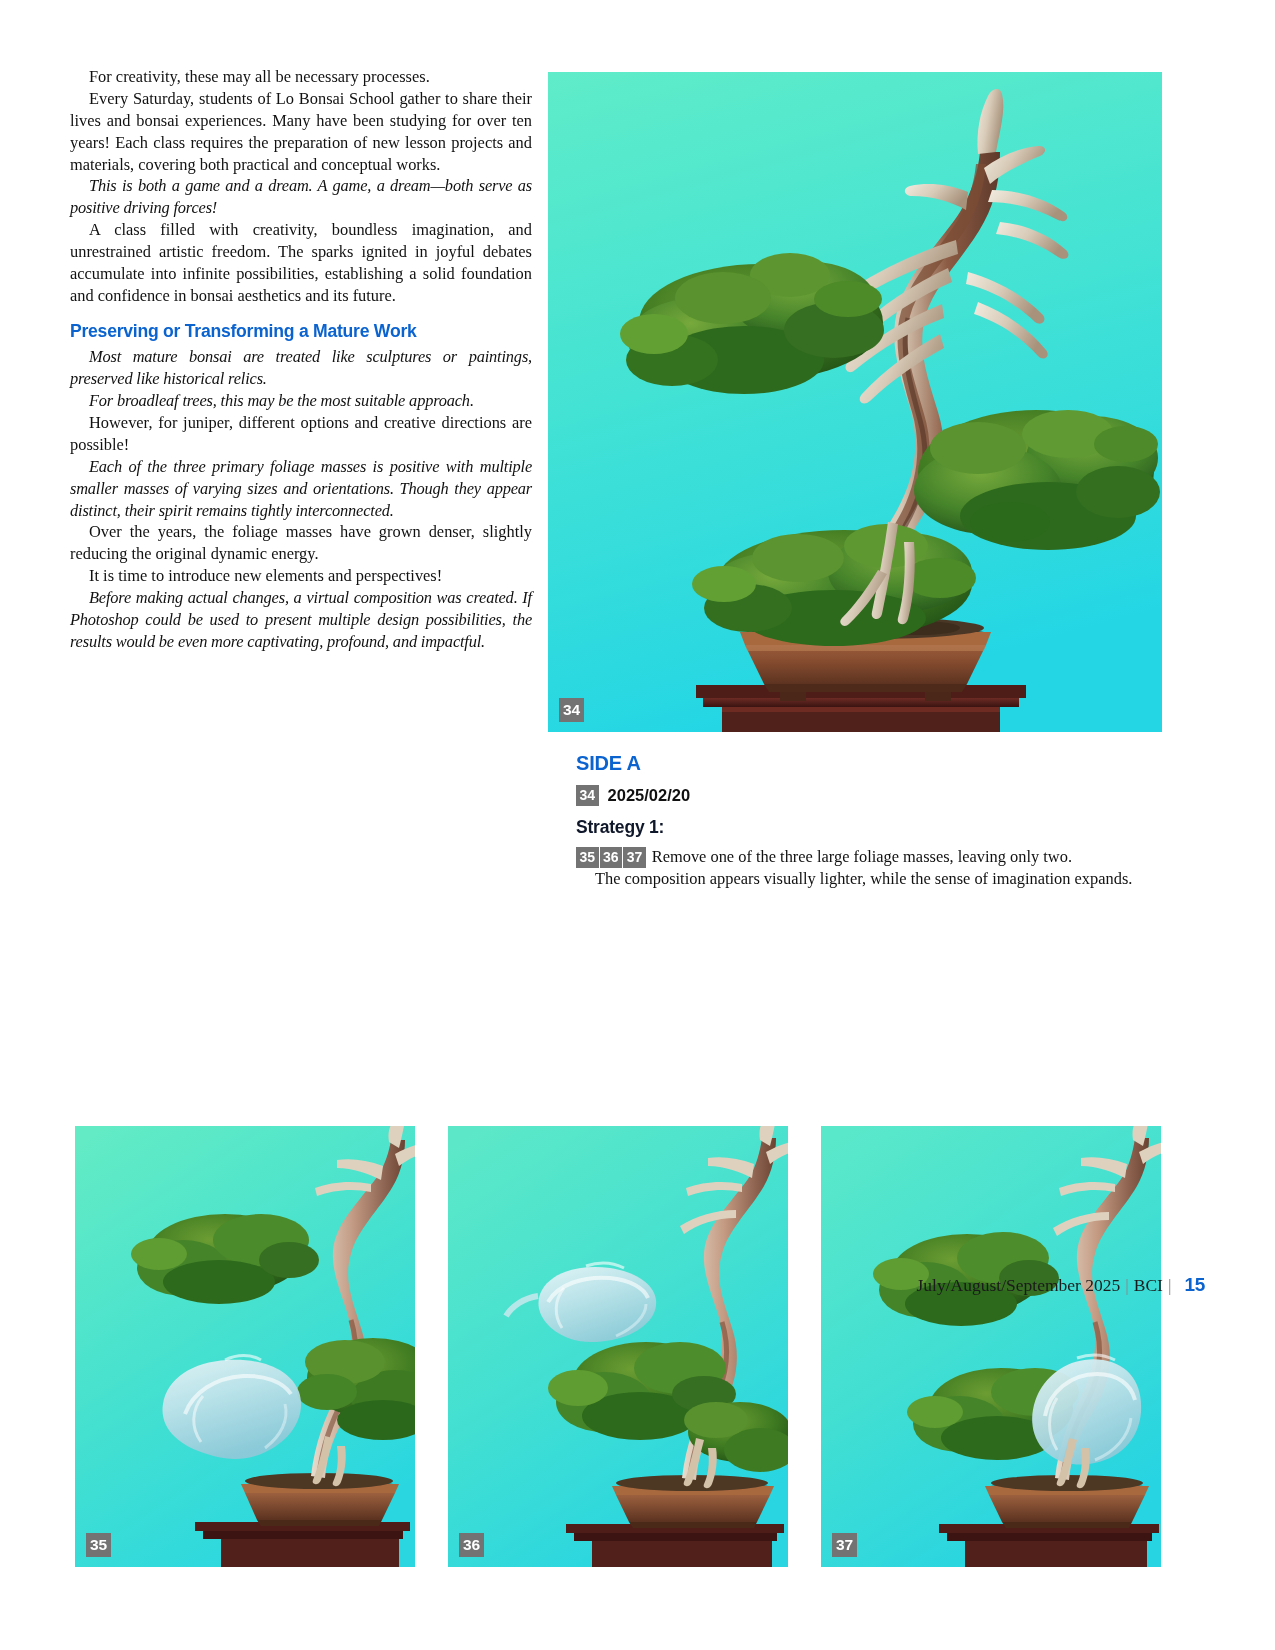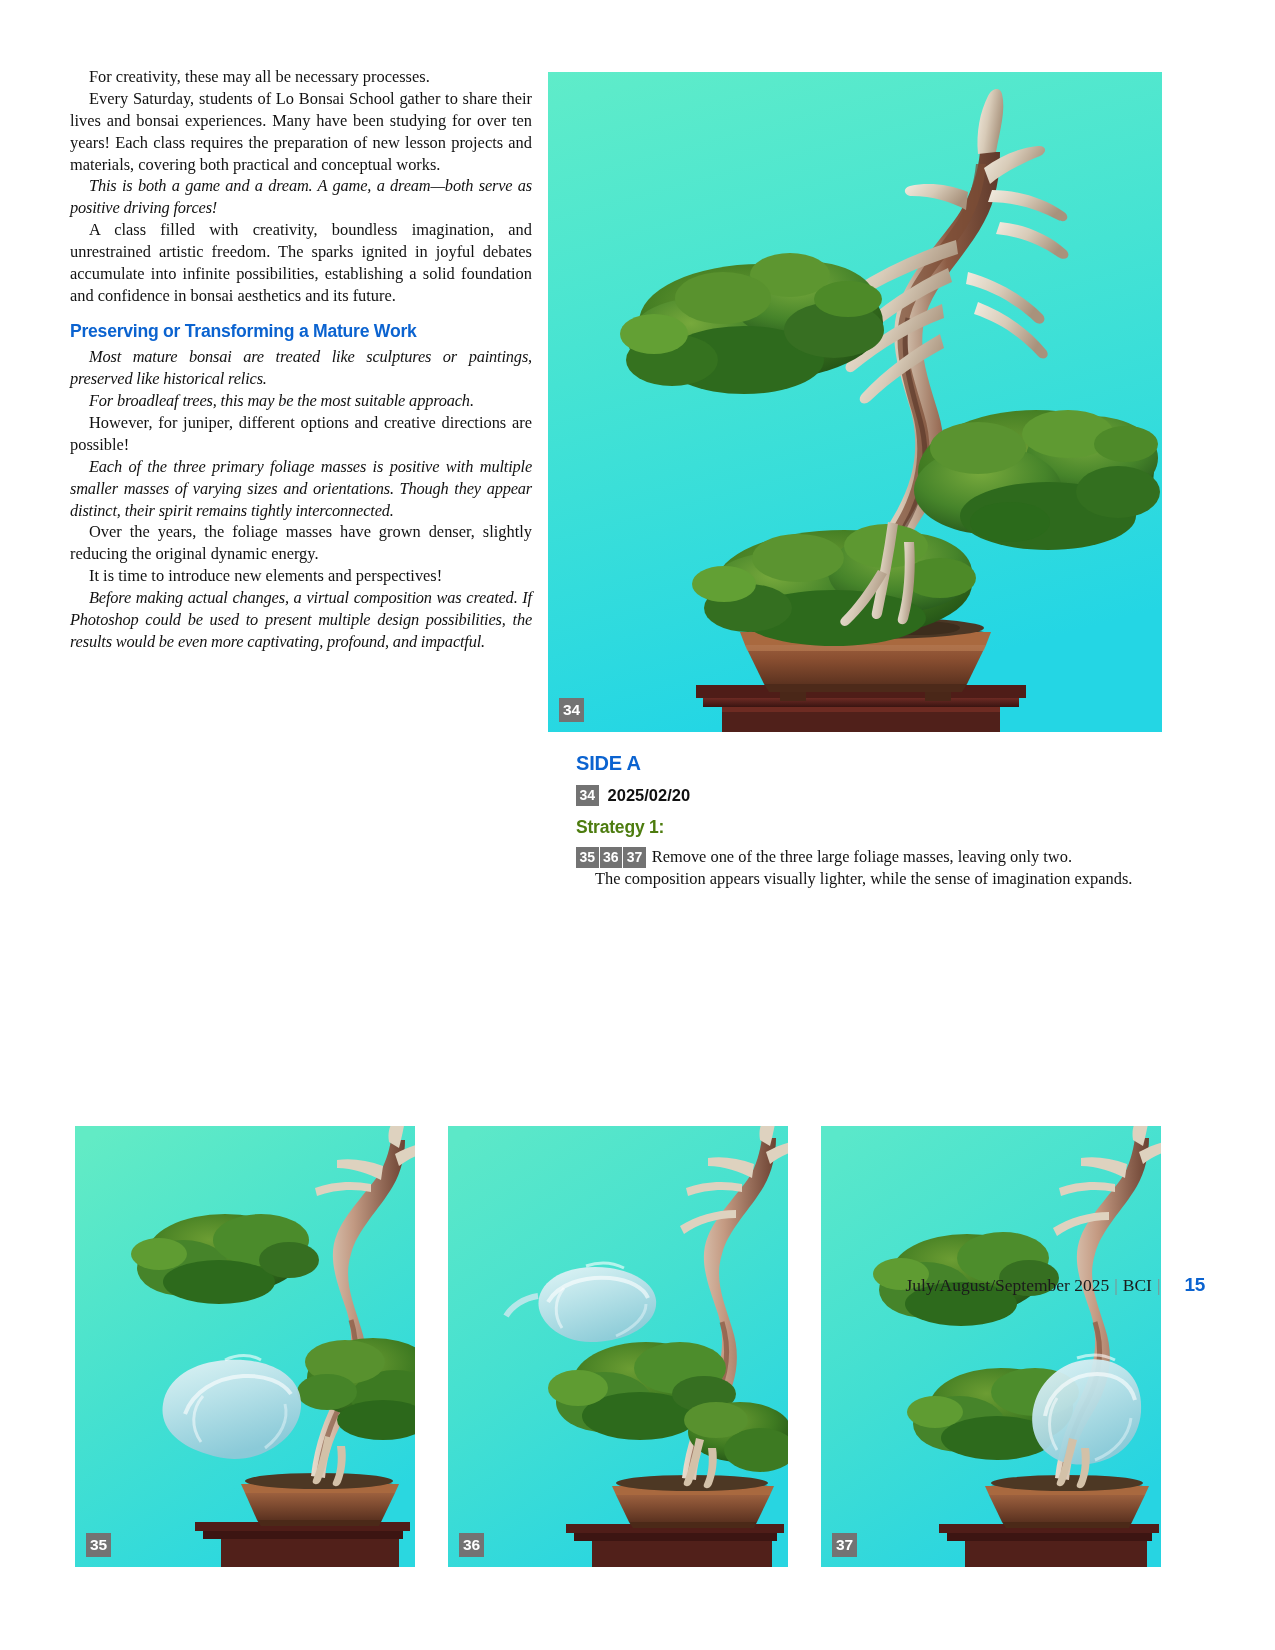--- a/index.html
+++ b/index.html
@@ -112,21 +112,21 @@
     color: #111111;
     margin: 0 0 11px 0;
     display: flex;
     align-items: center;
     gap: 9px;
   }
   .strategy {
     font-family: "Liberation Sans", sans-serif;
     font-weight: bold;
     font-size: 17.5px;
-    color: #4d7c0f;
+    color: #0f172a;
     letter-spacing: -0.2px;
     margin: 0 0 8px 0;
   }
   .caption-body {
     font-family: "Liberation Serif", serif;
     font-size: 16.4px;
     line-height: 1.34;
     color: #111111;
     text-align: justify;
     margin: 0;
@@ -162,21 +162,21 @@
     font-size: 17.5px;
     color: #1b1b1b;
     white-space: nowrap;
   }
   .footer .sep { color: #888; margin: 0 5px; }
   .footer .pageno {
     font-family: "Liberation Sans", sans-serif;
     font-weight: bold;
     font-size: 19px;
     color: #0b63d0;
-    margin-left: 19px;
+    margin-left: 8px;
     letter-spacing: -0.3px;
   }
 </style>
 </head>
 <body>
 
 <div class="page">
 
   <div class="left-col">
     <p>For creativity, these may all be necessary processes.</p>

